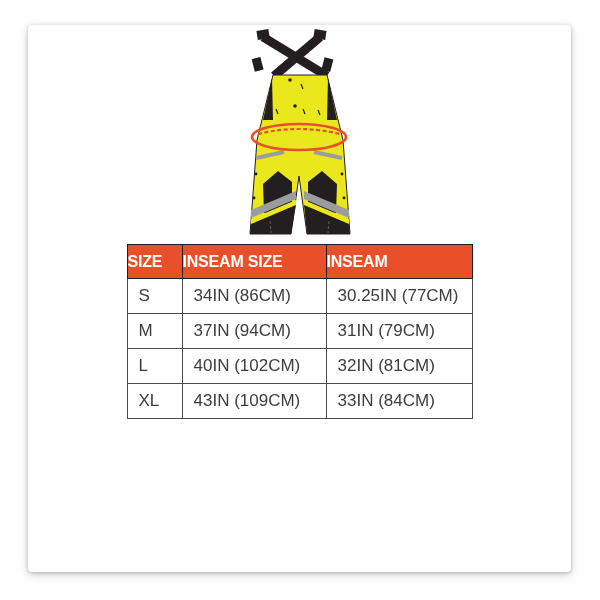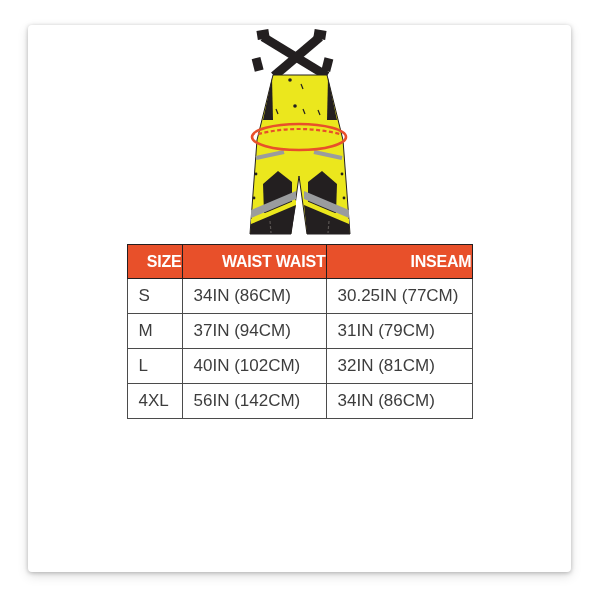--- a/index.html
+++ b/index.html
@@ -43,21 +43,21 @@
     border-collapse: collapse;
     table-layout: fixed;
   }
   table.size-chart th {
     height: 33px;
     background: var(--accent);
     color: #ffffff;
     font-weight: bold;
     font-size: 16px;
     letter-spacing: -0.2px;
-    text-align: right;
+    text-align: left;
     vertical-align: middle;
     border: 1px solid var(--black);
     padding: 0;
   }
   table.size-chart td {
     height: 34px;
     font-size: 17px;
     color: var(--text);
     border: 1px solid var(--border);
     padding: 0 0 0 11px;
@@ -132,41 +132,41 @@
 
   <table class="size-chart">
     <colgroup>
       <col style="width:55px">
       <col style="width:144px">
       <col style="width:146px">
     </colgroup>
     <thead>
       <tr>
         <th>SIZE</th>
-        <th>WAIST WAIST</th>
+        <th>INSEAM SIZE</th>
         <th>INSEAM</th>
       </tr>
     </thead>
     <tbody>
         <tr>
           <td>S</td>
           <td>34IN (86CM)</td>
           <td>30.25IN (77CM)</td>
         </tr>
         <tr>
           <td>M</td>
           <td>37IN (94CM)</td>
           <td>31IN (79CM)</td>
         </tr>
         <tr>
           <td>L</td>
           <td>40IN (102CM)</td>
           <td>32IN (81CM)</td>
         </tr>
         <tr>
-          <td>4XL</td>
-          <td>56IN (142CM)</td>
-          <td>34IN (86CM)</td>
+          <td>XL</td>
+          <td>43IN (109CM)</td>
+          <td>33IN (84CM)</td>
         </tr>
       </tbody>
   </table>
 
 </div>
 
 </body></html>

